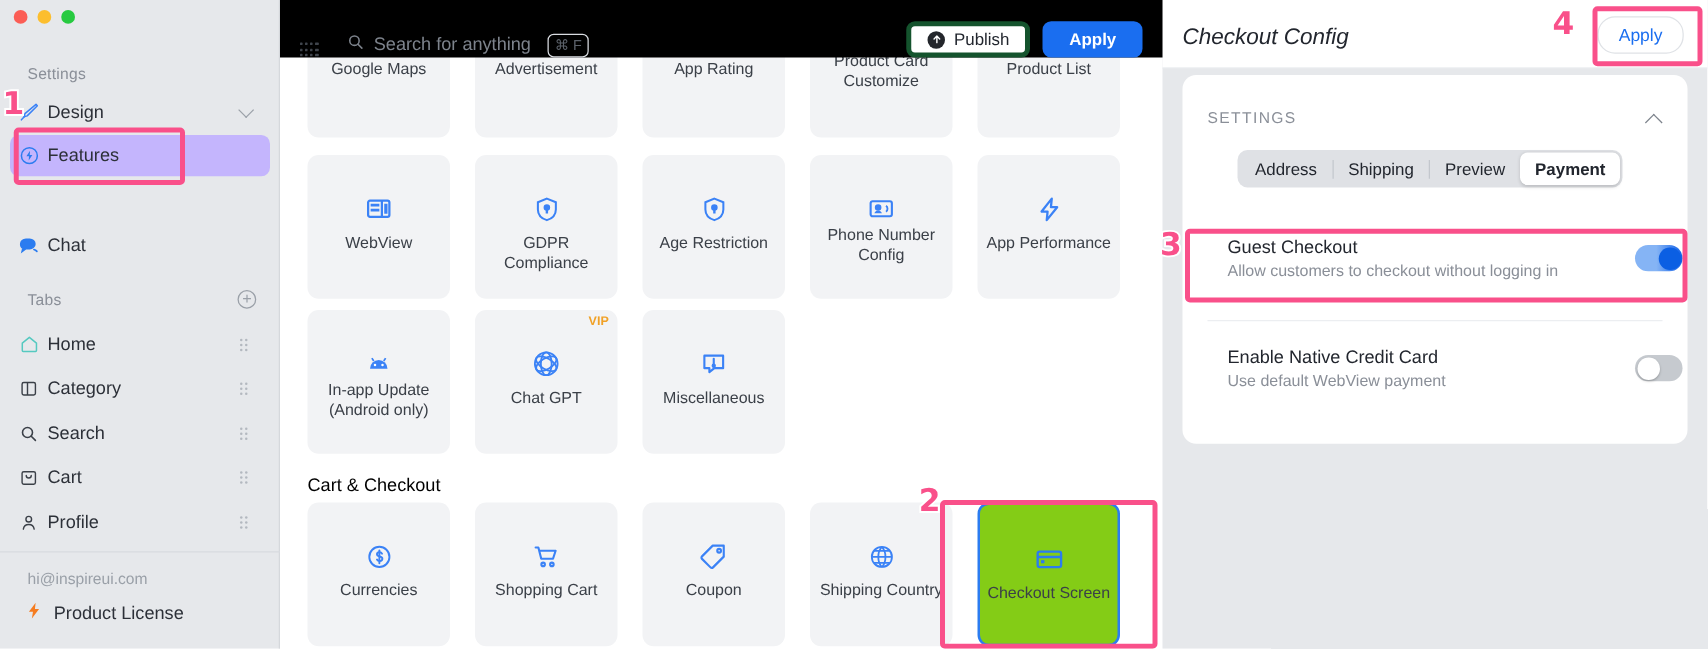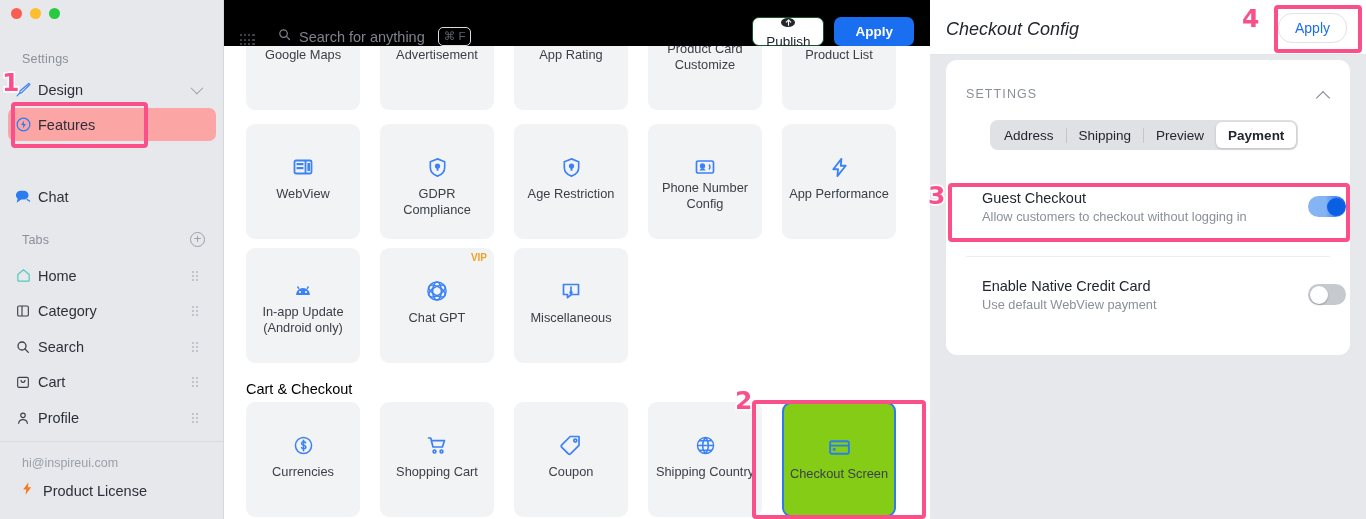--- a/index.html
+++ b/index.html
@@ -33,21 +33,21 @@
     border: 1.4px solid #9aa0a8; border-radius: 50%; color: #9aa0a8;
     font-size: 13px; line-height: 12px; text-align: center; cursor: pointer;
   }
 
   .nav-row {
     position: absolute; left: 8px; width: 208px; height: 33px;
     display: flex; align-items: center; border-radius: 7px; cursor: pointer;
   }
   .nav-row .ic { width: 30px; display: flex; justify-content: center; align-items: center; }
   .nav-row .lb { font-size: 14.5px; color: #2c3038; }
-  .nav-row.active { background: #fca5a5; align-items: center; }
+  .nav-row.active { background: #c4b5fd; align-items: center; }
   .chev-d {
     position: absolute; right: 16px; width: 9px; height: 9px;
     border-right: 1.6px solid #9aa0a8; border-bottom: 1.6px solid #9aa0a8;
     transform: rotate(45deg) translateY(-2px);
   }
   .drag {
     position: absolute; right: 17px; top: 12px;
     width: 7px; height: 10px; display: grid;
     grid-template-columns: 1fr 1fr; grid-template-rows: 1fr 1fr 1fr; gap: 1.5px;
   }
@@ -81,22 +81,22 @@
   #grid-icon i { background: #3f444c; width: 2.2px; height: 2.2px; border-radius: .5px; }
   #search-wrap { margin-left: 22px; display: flex; align-items: center; gap: 7px; cursor: text; }
   #search-ph { font-size: 14.5px; color: #7d838c; }
   #kbd {
     margin-left: 6px; border: 1px solid #d9dce1; border-radius: 5px;
     padding: 1px 5px 2px; font-size: 11.5px; color: #5c626b;
   }
   #topbar-right { margin-left: auto; display: flex; align-items: center; gap: 10px; padding-right: 16px; }
   #publish-btn {
     display: flex; align-items: center; gap: 7px; height: 29px; padding: 0 13px;
-    border: 1px solid #14532d; border-radius: 7px; background: #fff; cursor: pointer;
-    font-size: 13.5px; color: #22262e; flex-direction: column;
+    border: 4px solid #14532d; border-radius: 7px; background: #fff; cursor: pointer;
+    font-size: 13.5px; color: #22262e;
   }
   .pub-circle {
     width: 14px; height: 14px; border-radius: 50%; background: #23262b;
     display: flex; align-items: center; justify-content: center;
   }
   #save-btn {
     height: 29px; padding: 0 21px; border-radius: 7px; background: #1a6ef0; color: #fff;
     font-size: 13.5px; font-weight: bold; display: flex; align-items: center;
     justify-content: center; cursor: pointer; border: none;
   }

